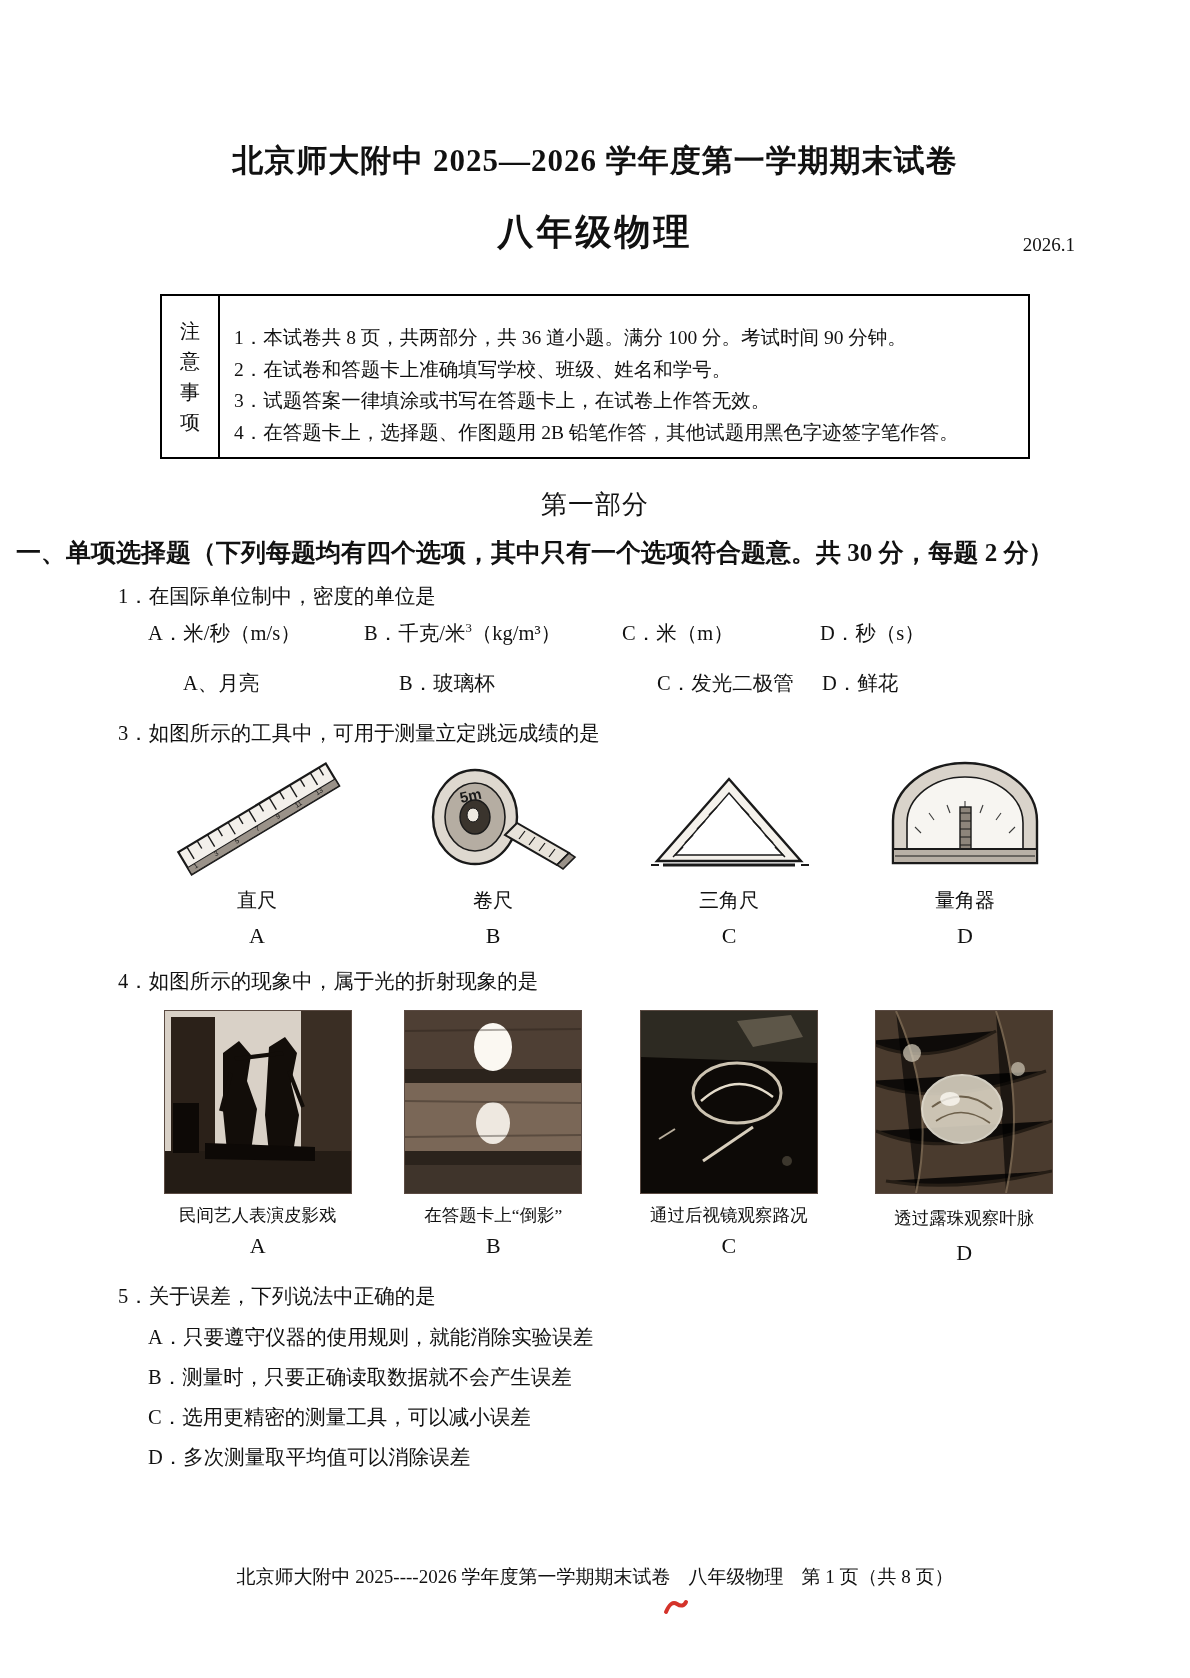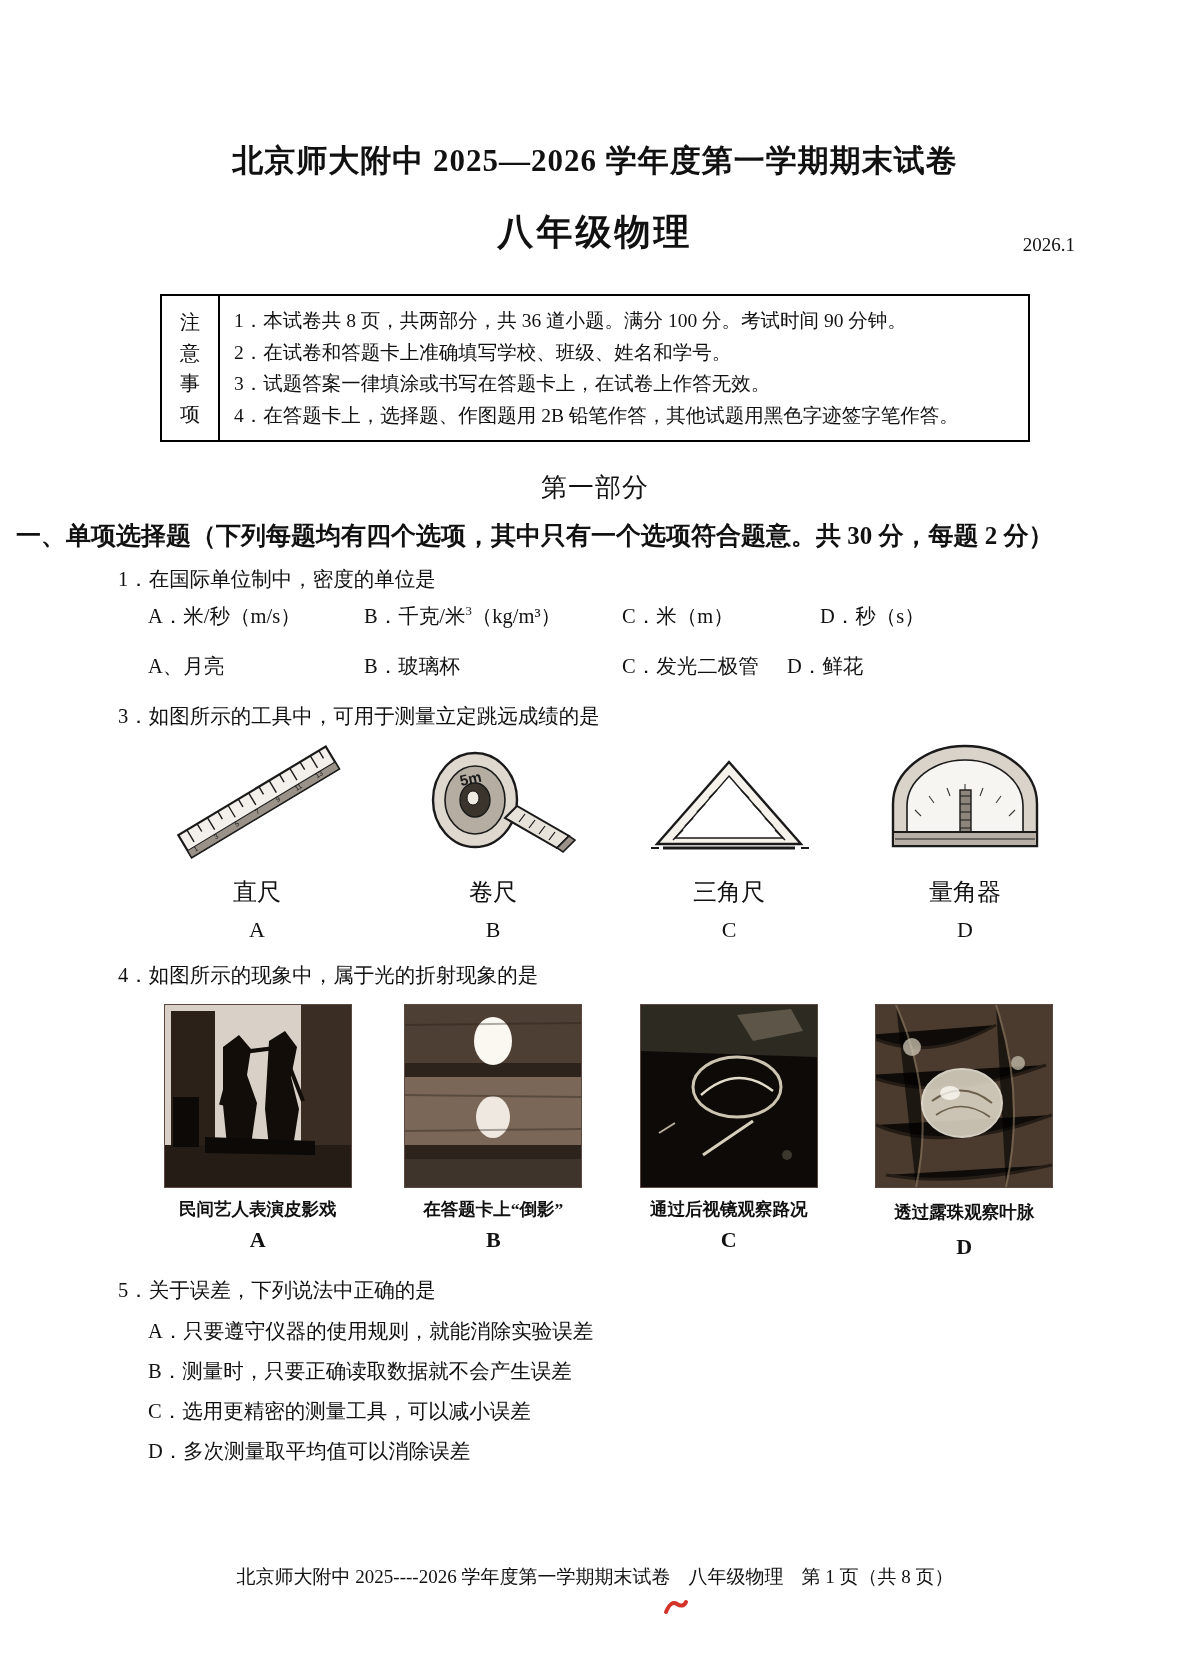--- a/index.html
+++ b/index.html
@@ -68,21 +68,21 @@
     flex-direction: column;
     align-items: center;
     justify-content: center;
     padding: 9px 0;
     font-size: 20px;
     line-height: 1.52;
   }
   .notice-label span { display: block; }
   .notice-body {
     flex: 1 1 auto;
-    padding: 9px 10px 9px 14px;
+    padding: 26px 10px 9px 14px;
     font-size: 19.5px;
     line-height: 1.62;
   }
   .notice-body .n-item { white-space: nowrap; }
 
   
   .part-heading {
     text-align: center;
     font-size: 26px;
     margin-top: 28px;
@@ -108,21 +108,21 @@
   .opts-inline {
     display: flex;
     font-size: 20.5px;
     margin-top: 7px;
     padding-left: 30px;
   }
   .opts-inline .opt { white-space: nowrap; }
   .q1 .opt:nth-child(1) { width: 216px; }
   .q1 .opt:nth-child(2) { width: 258px; }
   .q1 .opt:nth-child(3) { width: 198px; }
-  .q2 .opt:nth-child(1) { width: 216px; }
+  .q2 .opt:nth-child(1) { width: 216px; margin-left: 35px; }
   .q2 .opt:nth-child(2) { width: 258px; }
   .q2 .opt:nth-child(3) { width: 165px; }
   .opts-stacked {
     padding-left: 30px;
     margin-top: 6px;
   }
   .opts-stacked .opt {
     font-size: 20.5px;
     line-height: 1.95;
     white-space: nowrap;
@@ -143,32 +143,32 @@
     width: 226px;
   }
   .fig-art {
     height: 118px;
     display: flex;
     align-items: flex-end;
     justify-content: center;
     width: 100%;
   }
   .fig-caption {
-    font-size: 24px;
-    margin-top: 14px;
+    font-size: 20px;
+    margin-top: 8px;
     white-space: nowrap;
     font-family: Liberation Mono, monospace;
   }
   .fig-letter {
     font-size: 22px;
     margin-top: 9px;
   }
 
   
-  .photo-row { margin-top: 14px; padding: 0 8px 0 22px; font-weight: bold; }
+  .photo-row { margin-top: 14px; padding: 0 8px 0 22px; }
   .photo-cell { width: 238px; }
   .photo-frame {
     width: 176px;
     height: 182px;
     border: 1px solid #5a4a42;
     overflow: hidden;
     position: relative;
     background: #2a211d;
   }
   .photo-cell.c4-a .photo-frame { width: 186px; }

